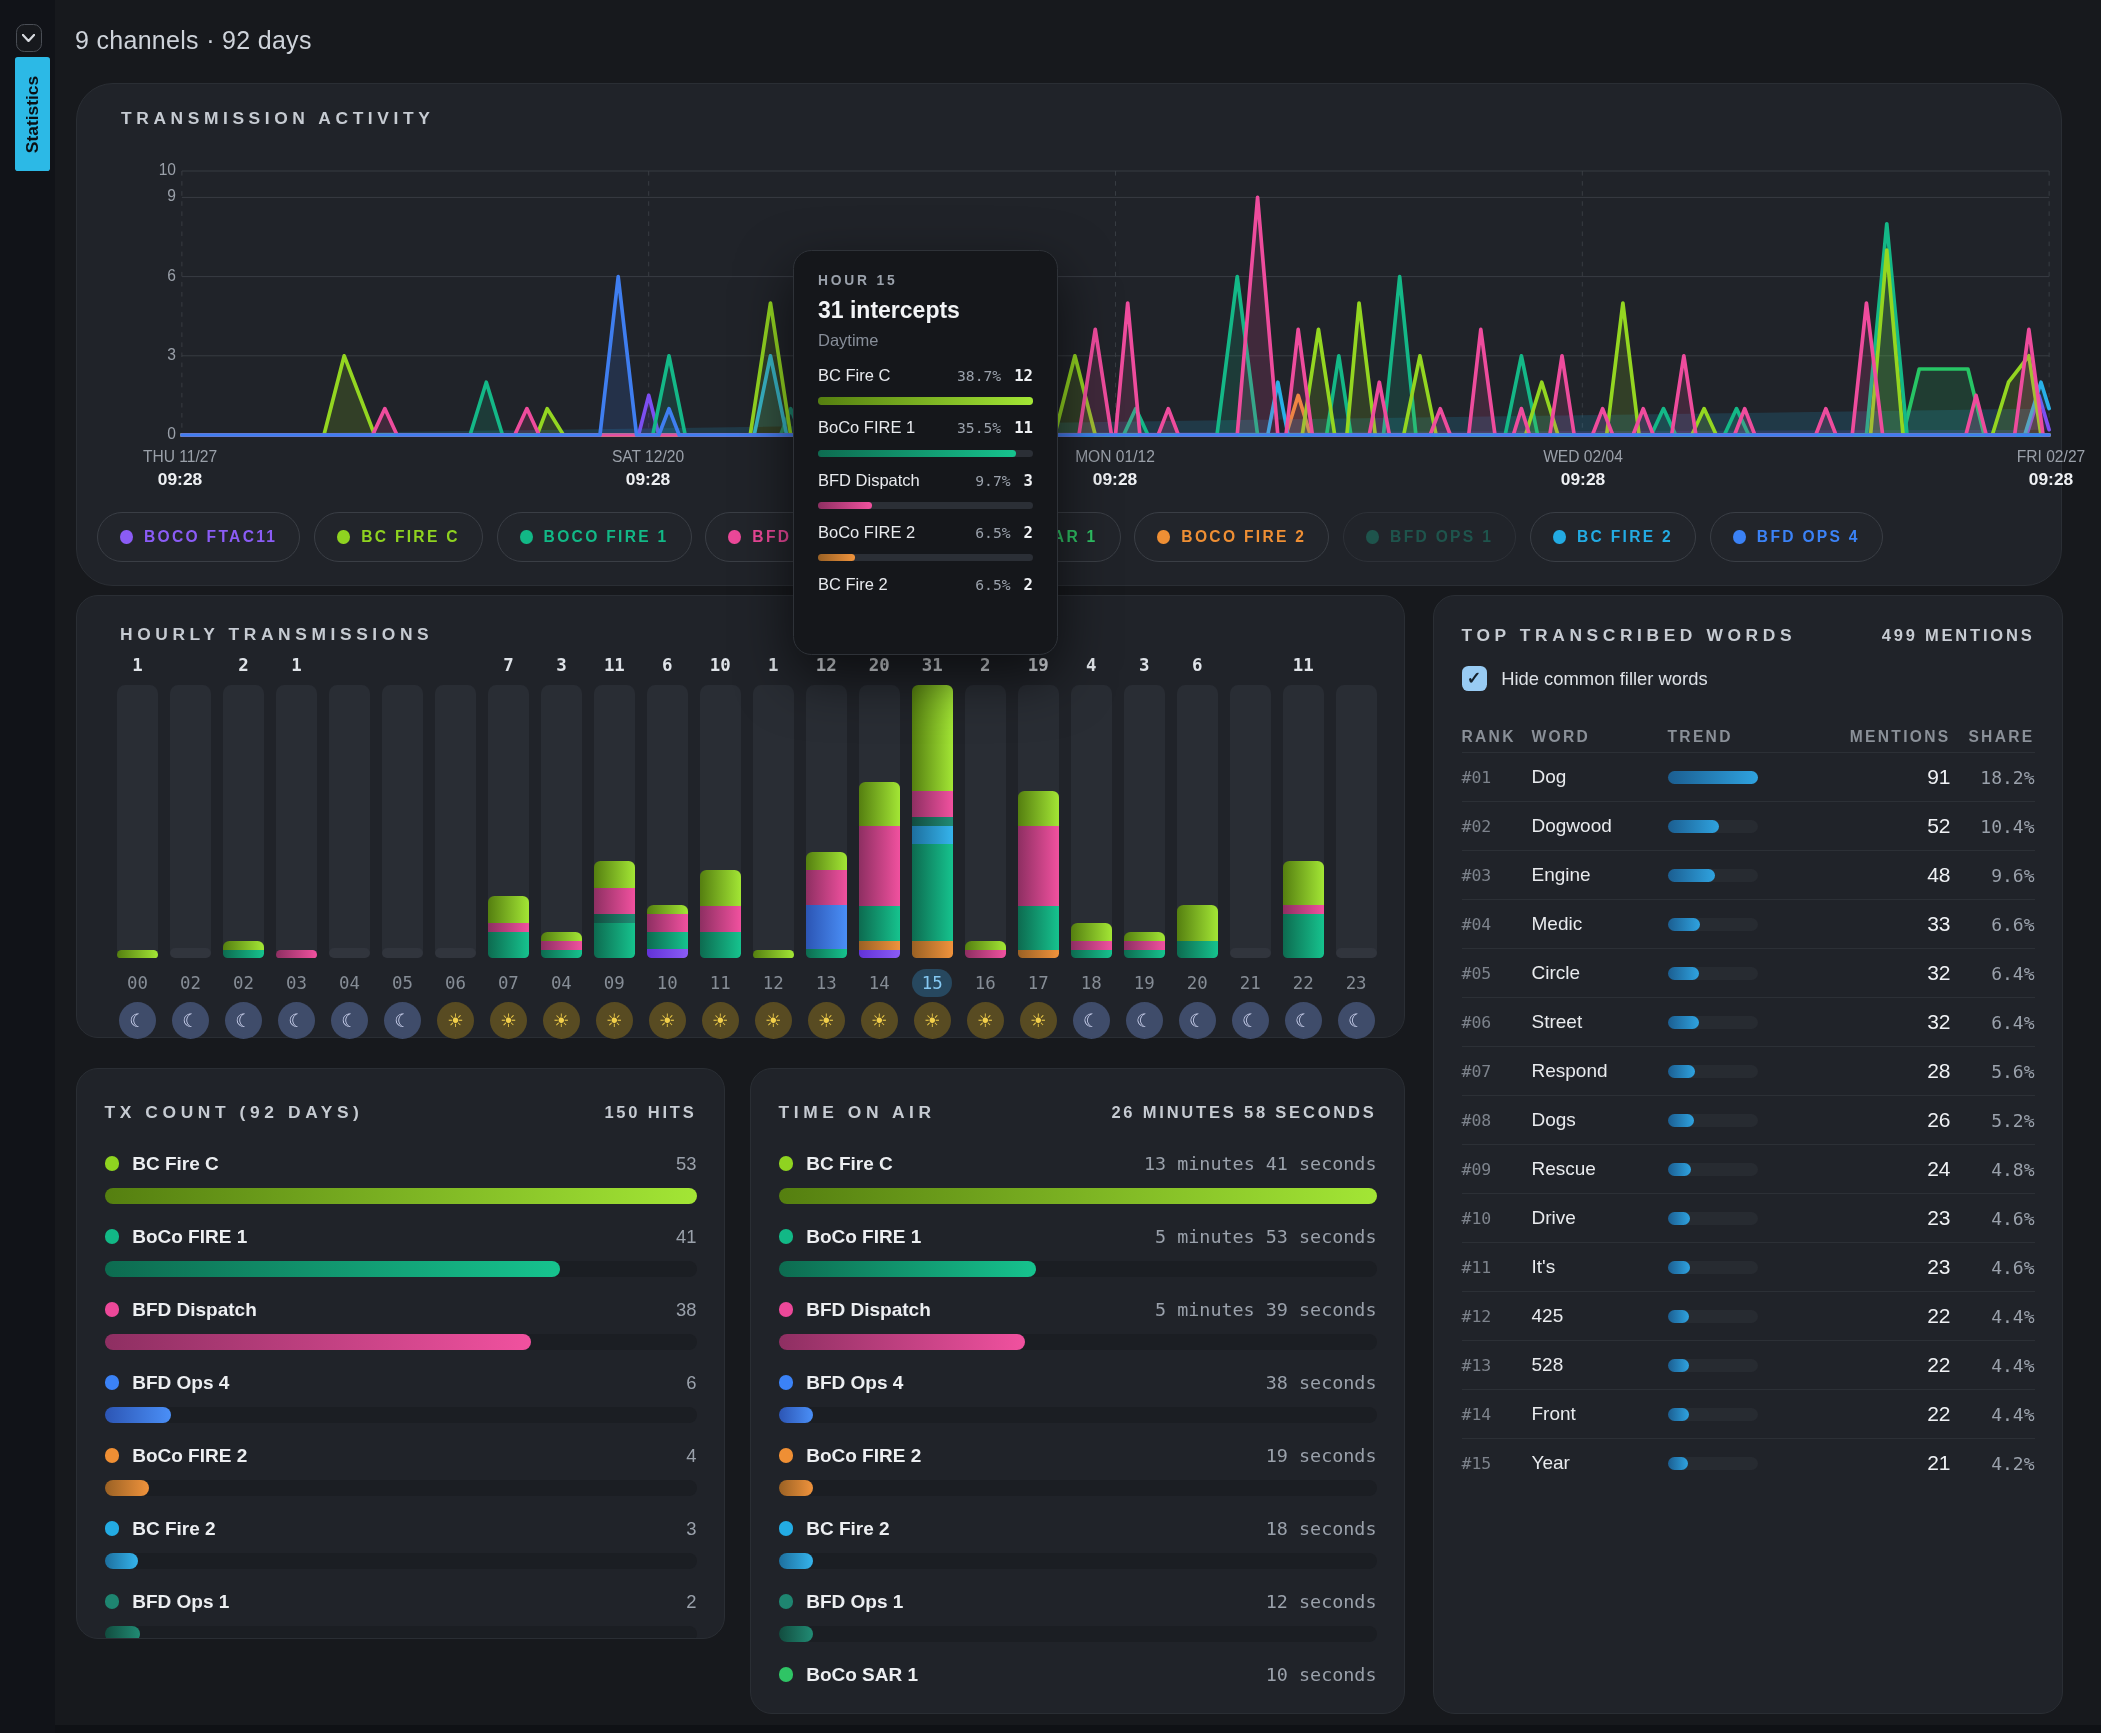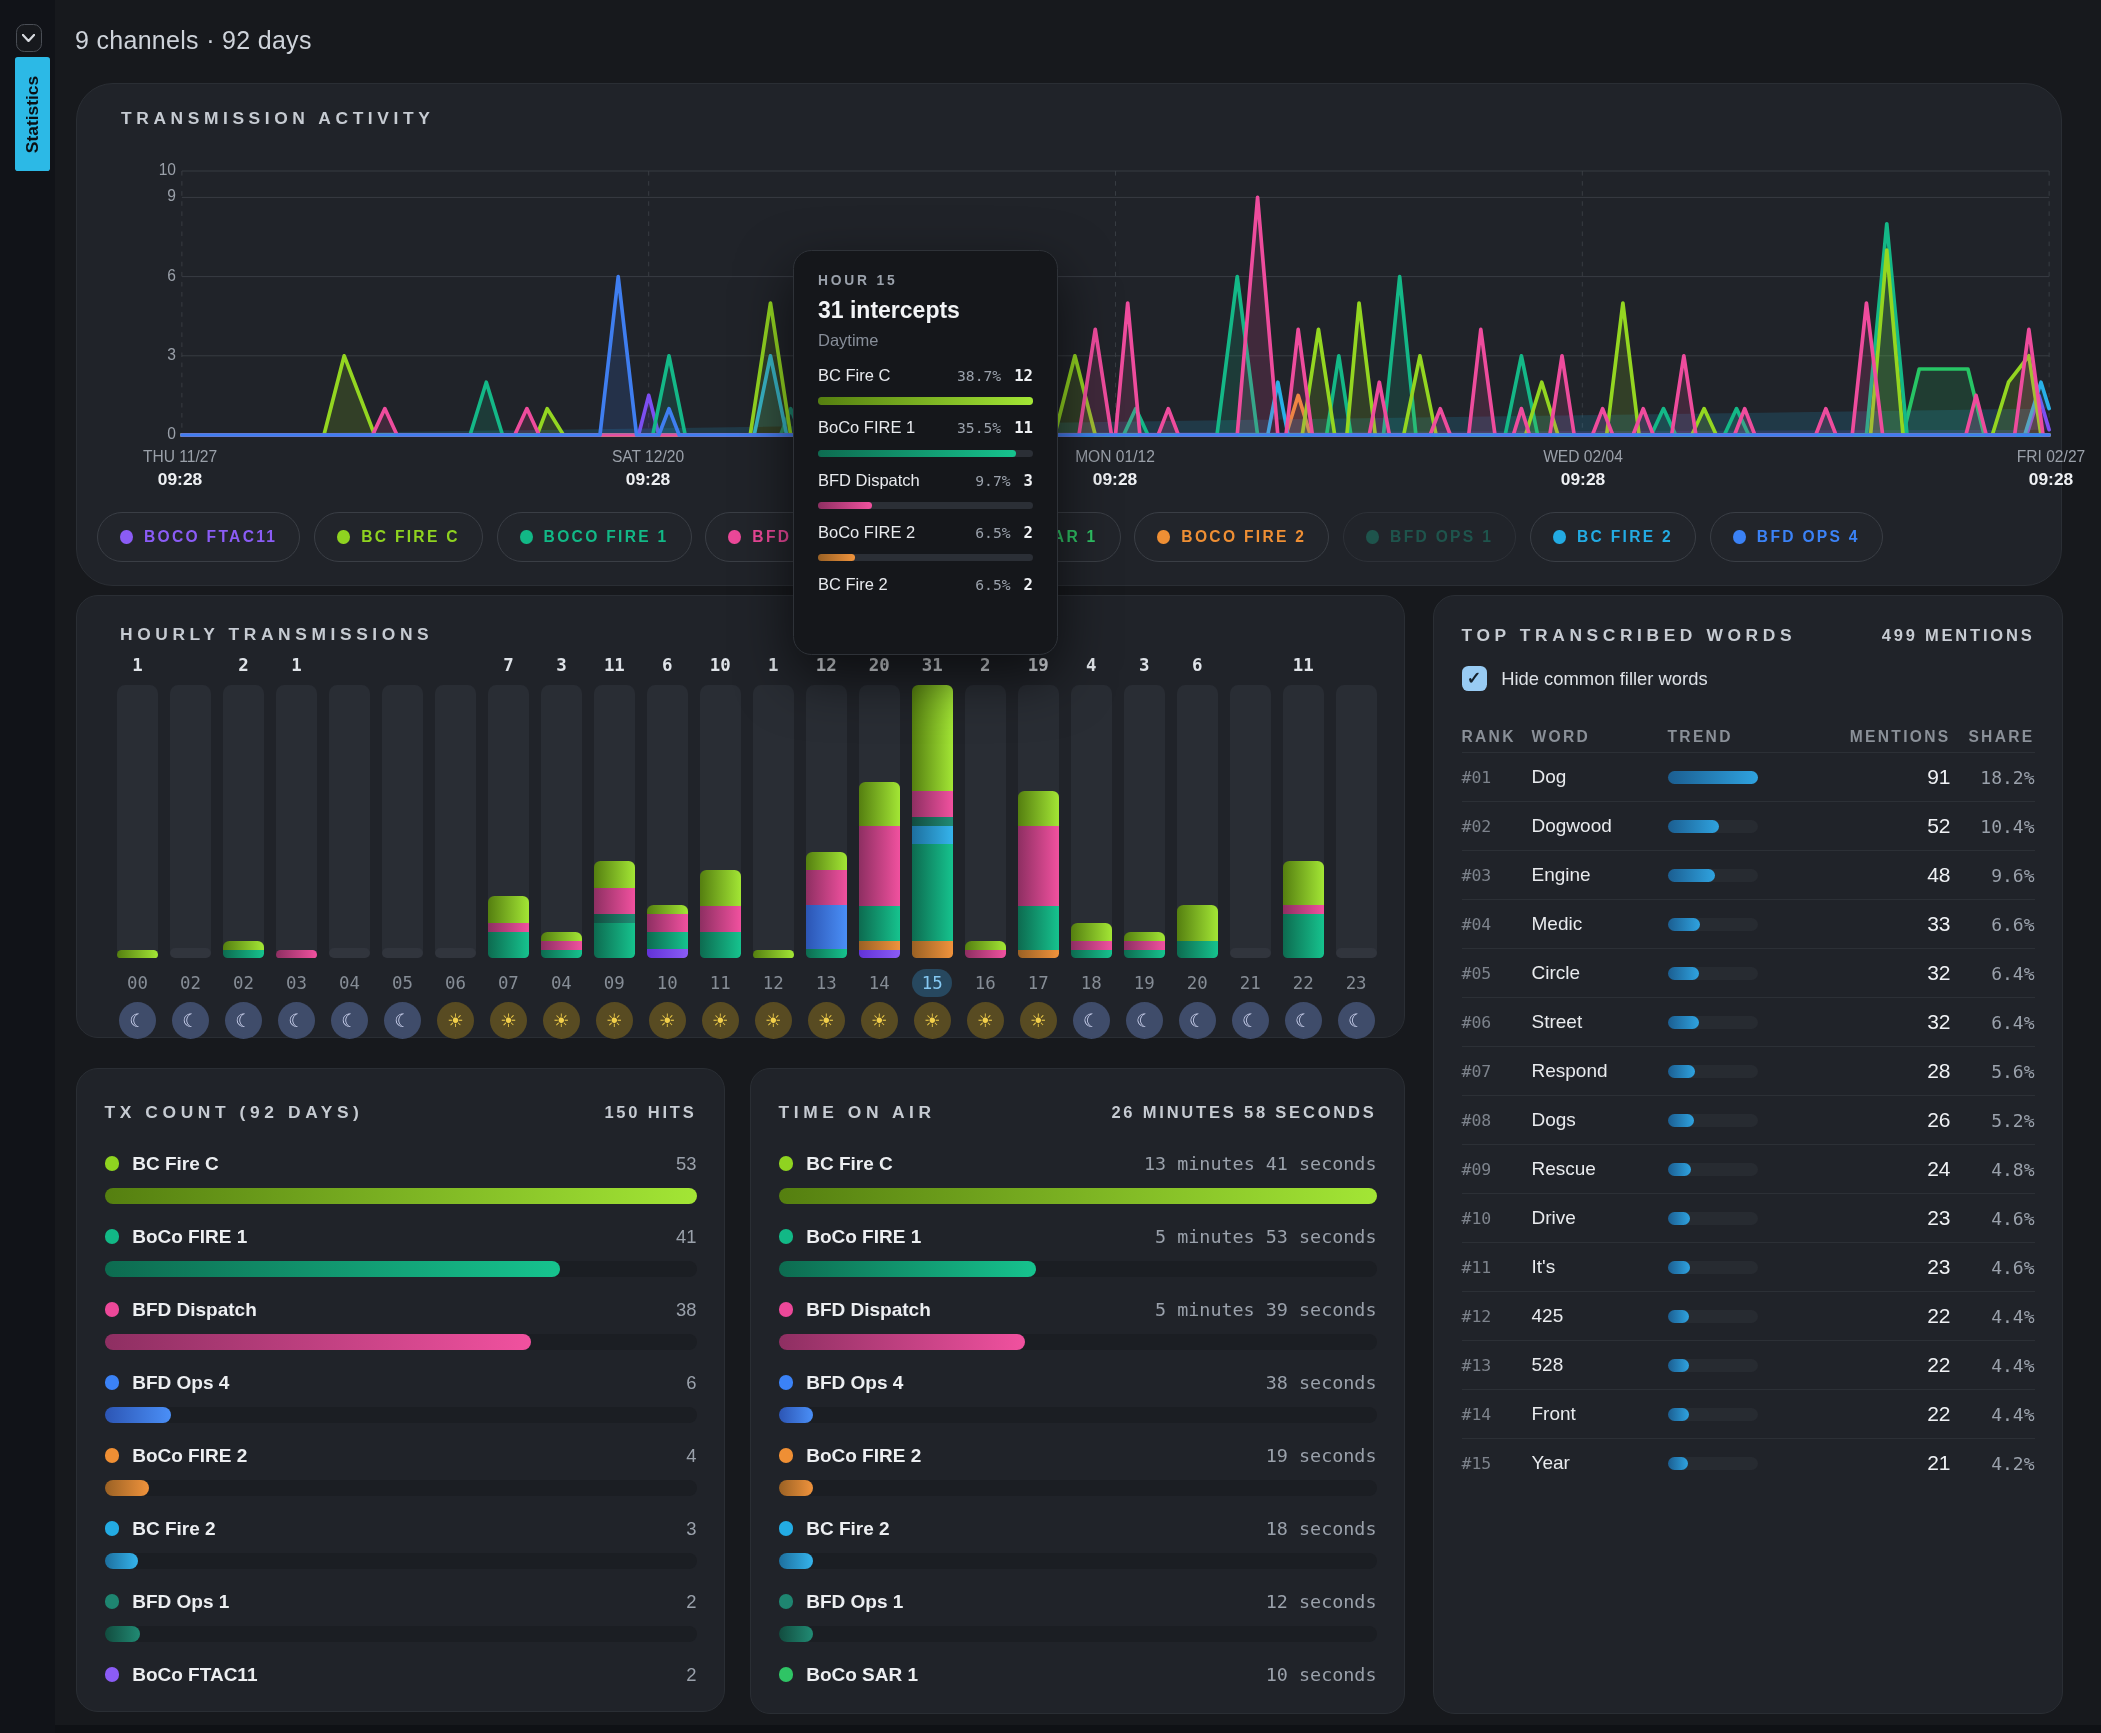--- a/index.html
+++ b/index.html
@@ -55,22 +55,22 @@
   .prog-head{position:absolute;left:27.5px;right:27.5px;top:33px;display:flex;justify-content:space-between;align-items:baseline;}
   .prog-total{font-size:16.5px;font-weight:700;letter-spacing:2.8px;color:#c6cbd2;}
   .prows{position:absolute;left:27.5px;right:27.5px;top:79px;}
   .prow{height:73px;position:relative;}
   .prow .line{display:flex;align-items:center;height:31px;}
   .prow .dot{width:14.7px;height:14.7px;border-radius:50%;margin-right:13px;}
   .prow .nm{font-size:19px;font-weight:700;color:#eceef1;flex:1;}
   .prow .vv{font-size:18.4px;color:#9aa1ab;}
   .prow .btrack{position:absolute;left:0;right:0;top:40px;height:15.6px;background:#1b1e23;border-radius:8.3px;}
   .prow .bfill{position:absolute;left:0;top:0;bottom:0;border-radius:8.3px;}
-  #card-tx{left:76px;top:1068px;width:649px;height:644px;overflow:hidden;}
-  #card-time{left:750px;top:1068px;width:655px;height:646px;overflow:hidden;border-radius:20px;}
+  #card-tx{left:76px;top:1068px;width:649px;height:571px;overflow:hidden;}
+  #card-time{left:750px;top:1068px;width:655px;height:646px;overflow:hidden;}
 
   
   #card-words{left:1433px;top:595px;width:630px;height:1119px;}
   #w-head{position:absolute;left:27.5px;right:27.5px;top:29px;display:flex;justify-content:space-between;align-items:baseline;}
   #w-filter{position:absolute;left:27.5px;top:70px;display:flex;align-items:center;gap:14.7px;cursor:pointer;}
   #w-checkbox{width:25px;height:25px;border-radius:6.4px;background:#98cbf3;display:flex;align-items:center;justify-content:center;
     color:#14202c;font-size:17.4px;font-weight:700;}
   #w-filter .flabel{font-size:18.4px;color:#dde1e6;}
   .wgrid{display:grid;grid-template-columns:70px 136px 129px 1fr 84px;align-items:center;}
   #w-cols{position:absolute;left:27.5px;right:27.5px;top:125px;height:31px;

